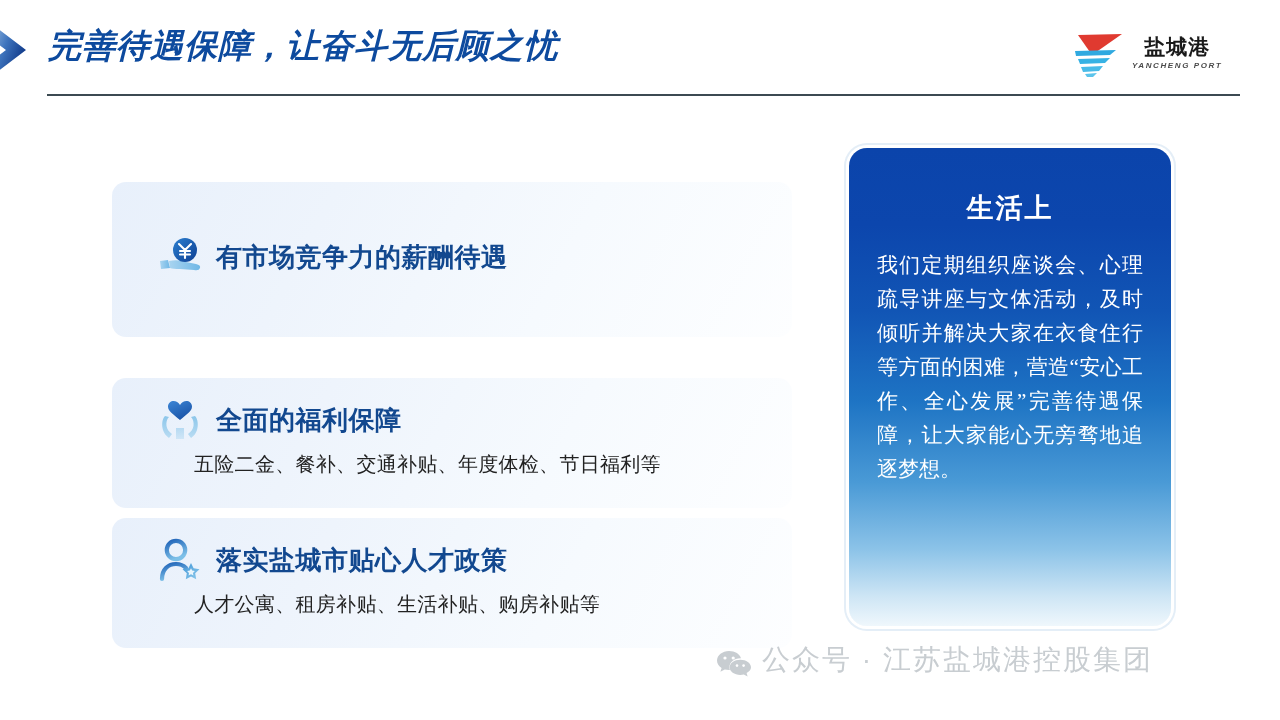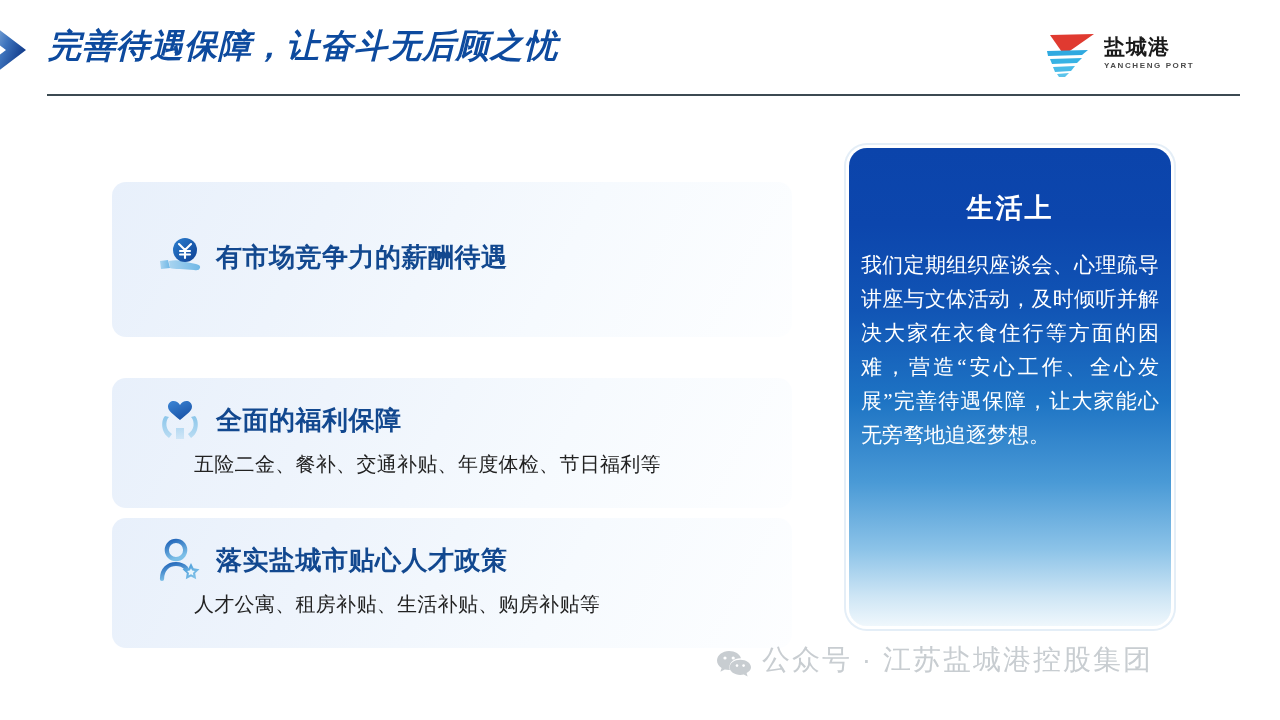--- a/index.html
+++ b/index.html
@@ -49,26 +49,27 @@
     left: 47px;
     top: 94px;
     width: 1193px;
     height: 2px;
     background: #3c4a52;
   }
 
   
   #brand-logo {
     position: absolute;
-    left: 1044px;
+    left: 1072px;
     top: 28px;
     width: 140px;
     height: 52px;
     display: flex;
     align-items: center;
+    text-align: center;
   }
   #brand-mark {
     width: 54px;
     height: 46px;
     flex: 0 0 auto;
   }
   #brand-text {
     margin-left: 6px;
     display: flex;
     flex-direction: column;
@@ -83,20 +84,21 @@
     white-space: nowrap;
   }
   #brand-name-en {
     font-size: 8px;
     font-weight: bold;
     color: #4a4a4a;
     letter-spacing: 1.6px;
     line-height: 1.4;
     margin-top: 2px;
     white-space: nowrap;
+    font-style: italic;
   }
 
   
   #benefit-cards {
     position: absolute;
     left: 112px;
     top: 182px;
     width: 680px;
   }
 
@@ -162,21 +164,21 @@
        #0b44ab 0%,
        #0c46ad 16%,
        #1155b5 34%,
        #1e74c4 53%,
        #4a9ad6 70%,
        #8cc3e8 84%,
        #cfe6f5 94%,
        #eff7fc 100%);
     box-shadow: 0 0 0 3px #ffffff, 0 0 0 5px #e4eef7;
     box-sizing: border-box;
-    padding: 0 12px;
+    padding: 0 28px;
     overflow: hidden;
   }
 
   #life-panel-title {
     margin-top: 42px;
     text-align: center;
     font-size: 27px;
     font-weight: bold;
     color: #ffffff;
     letter-spacing: 2px;

